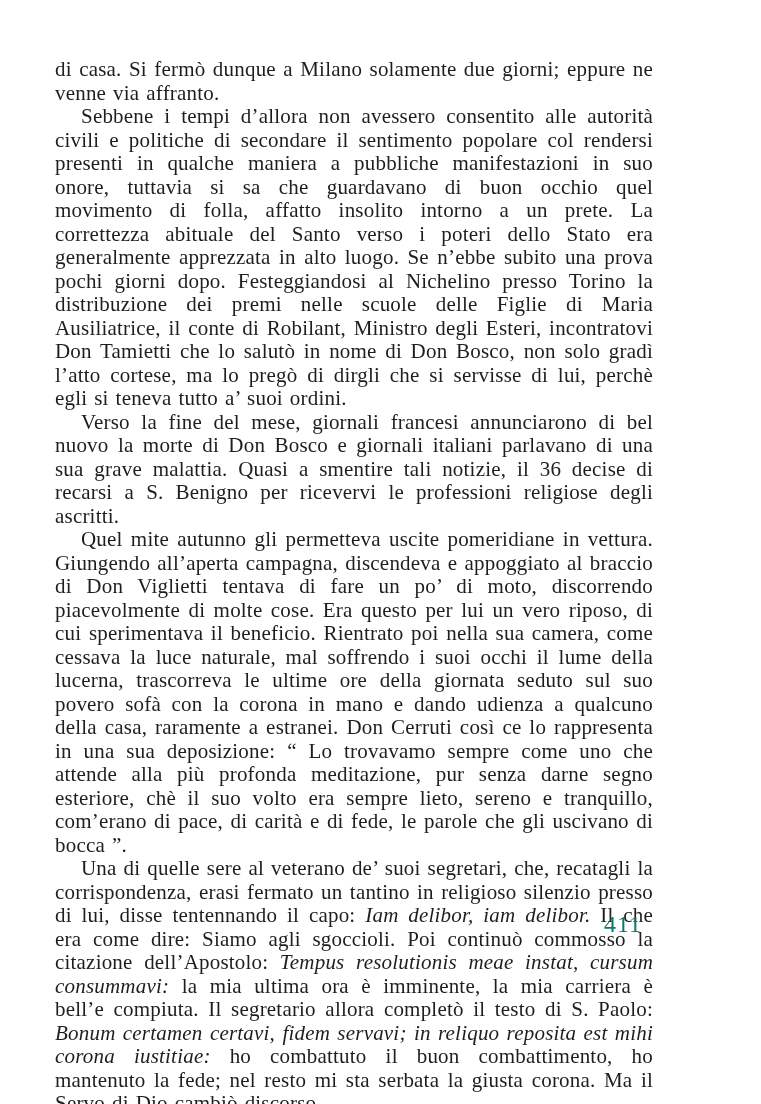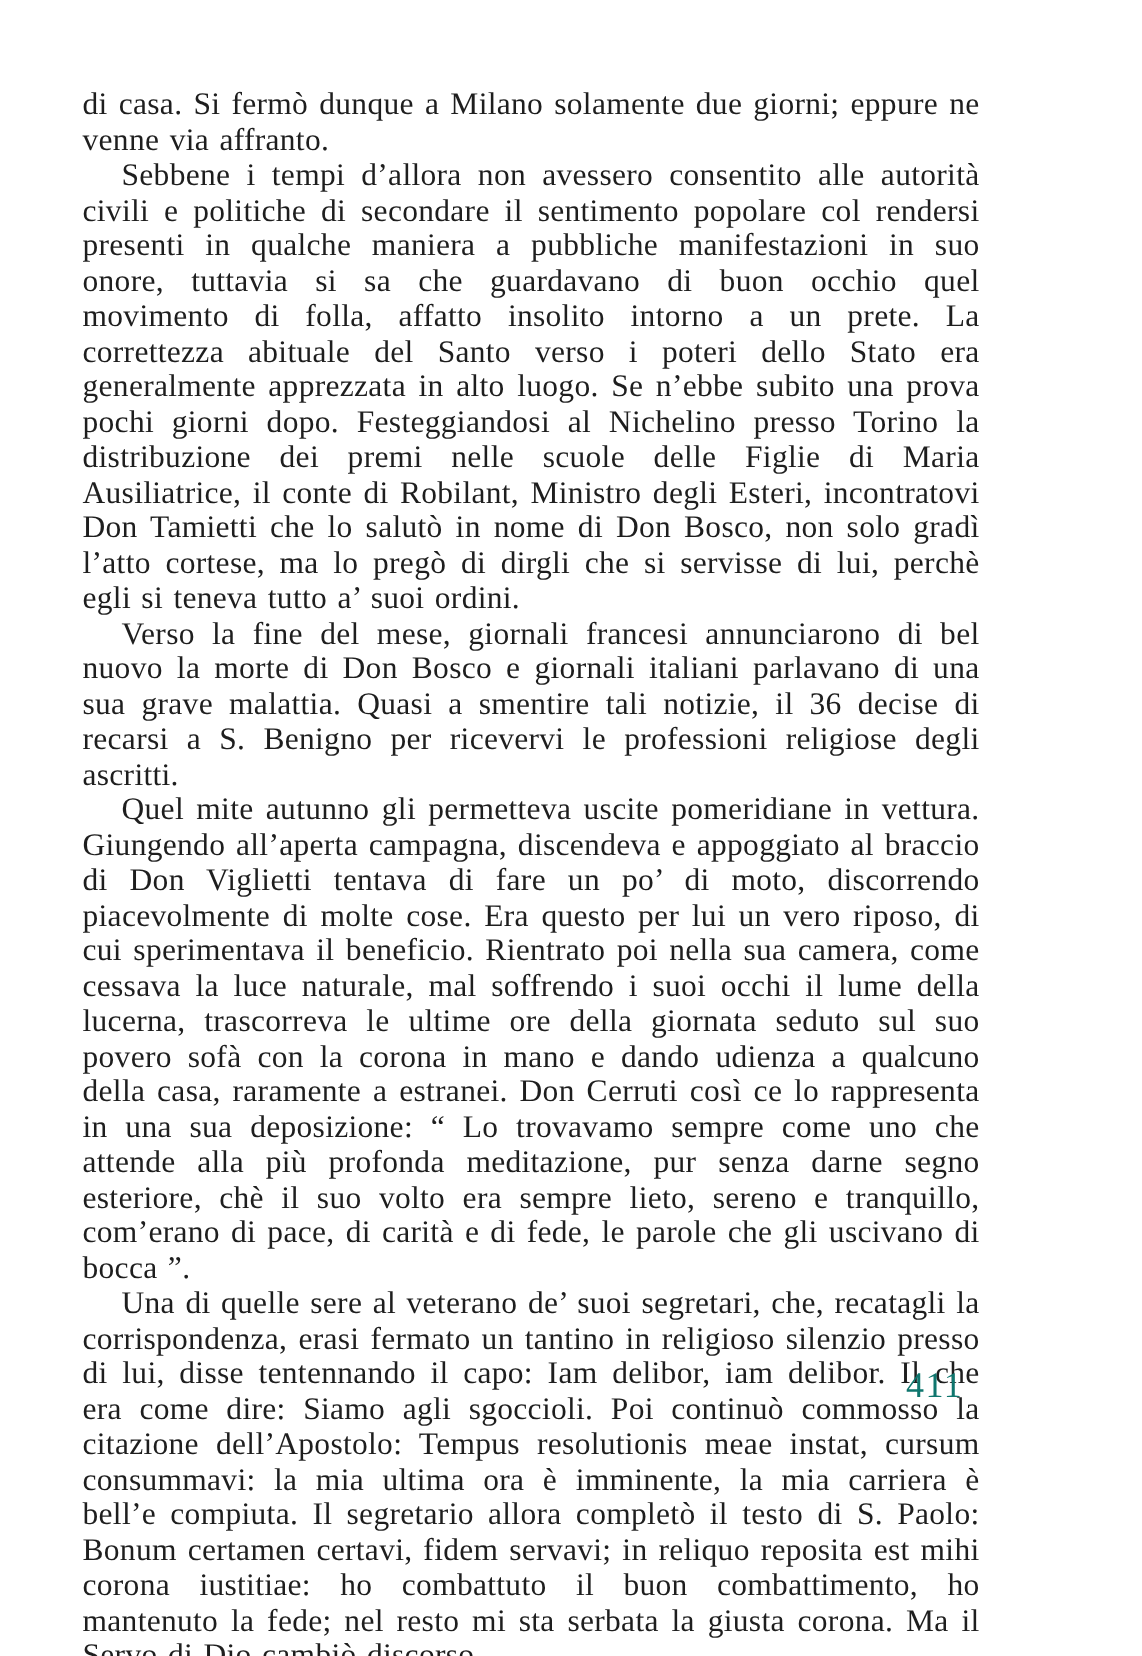--- a/index.html
+++ b/index.html
@@ -28,20 +28,21 @@
     word-spacing: 1.5px;
   }
   .para {
     margin: 0;
     padding: 0;
   }
   .para.indent {
     text-indent: 26px;
   }
   .it {
+    font-style: italic;
   }
   .page-number {
     position: absolute;
     top: 911px;
     left: 604px;
     font-size: 24px;
     letter-spacing: 1px;
     color: #0f766e;
   }
 </style>

